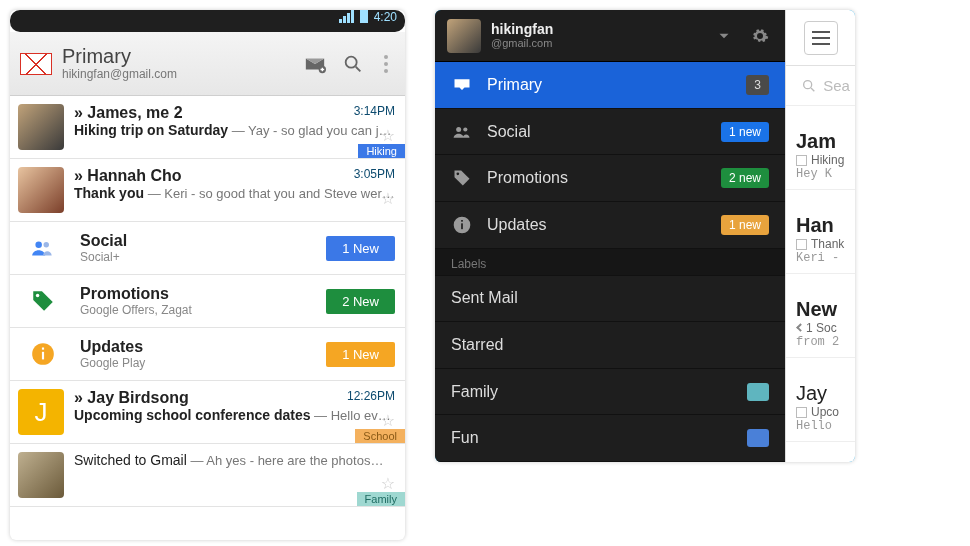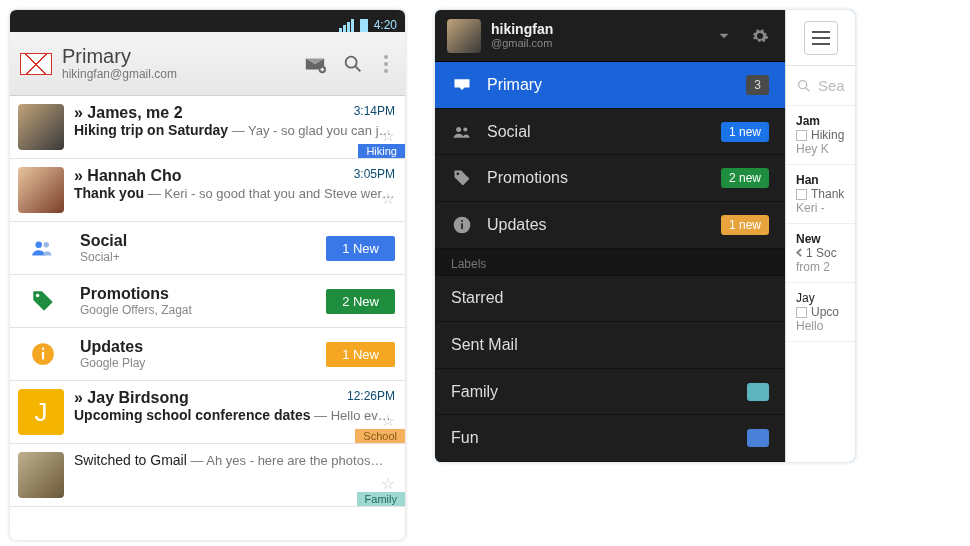--- a/index.html
+++ b/index.html
@@ -2,21 +2,21 @@
 <html><head>
 <meta charset="utf-8">
 <style>
   * { box-sizing: border-box; margin: 0; padding: 0; font-family: Arial, Helvetica, sans-serif; }
   body { background: #fff; width: 970px; height: 546px; overflow: hidden; position: relative; }
   .stage { display: flex; gap: 30px; padding: 10px 10px; }
 
   
   .phone-android { width: 395px; height: 530px; border-radius: 6px; overflow: hidden; box-shadow: 0 0 4px rgba(0,0,0,.2); display:flex; flex-direction:column; background:#fff; }
 
-  .status-bar { height: 22px; background: #1f1f1f; color:#9fe0ff; display:flex; justify-content:flex-end; align-items:flex-end; padding:0 8px; gap:6px; font-size:12px; }
+  .status-bar { height: 22px; background: #1f1f1f; color:#9fe0ff; display:flex; justify-content:flex-end; align-items:flex-start; padding:0 8px; gap:6px; font-size:12px;border-radius:10px; }
   .status-bar .sig { display:flex; align-items:flex-end; gap:1px; }
   .status-bar .sig span { width:3px; background:#9fe0ff; }
   .status-bar .sig span:nth-child(1){height:4px}
   .status-bar .sig span:nth-child(2){height:7px}
   .status-bar .sig span:nth-child(3){height:10px}
   .status-bar .sig span:nth-child(4){height:13px}
   .status-bar .batt { width:8px; height:13px; background:#9fe0ff; }
 
   .ab { height:64px; background: linear-gradient(#f4f4f4,#e7e7e7); border-bottom:1px solid #cfcfcf; display:flex; align-items:center; padding:0 10px; gap:10px; }
   .gm-logo { width:32px; height:22px; background:#fff; border:1px solid #d93025; position:relative; }
@@ -88,26 +88,26 @@
   .dbadge.or{background:#e8a33d;}
   .dhead{font-size:12px;color:#777;padding:8px 16px 4px;border-bottom:1px solid #111;background:#161616;}
   .dswatch{width:22px;height:18px;border-radius:3px;}
   .dswatch.teal{background:#5fb5bf;}
   .dswatch.bl{background:#4a80d8;}
 
   .peek{position:absolute;right:0;top:0;bottom:0;width:70px;background:#fff;border-left:1px solid #ddd;display:flex;flex-direction:column;overflow:hidden;}
   .peek-top{height:56px;display:flex;align-items:center;justify-content:center;border-bottom:1px solid #e0e0e0;}
   .hamb{width:34px;height:34px;border:1px solid #ccc;border-radius:4px;display:flex;flex-direction:column;align-items:center;justify-content:center;gap:4px;}
   .hamb span{width:18px;height:2px;background:#555;}
-  .peek-search{height:40px;display:flex;align-items:center;gap:6px;padding-left:10px;color:#bbb;font-size:15px;border-bottom:1px solid #eee;overflow:hidden;}
+  .peek-search{height:40px;display:flex;align-items:center;gap:6px;padding-left:10px;color:#bbb;font-size:15px;border-bottom:1px solid #eee;overflow:hidden;justify-content:center;}
   .peek-search svg{width:16px;height:16px;fill:#bbb;flex-shrink:0;}
   .prow{padding:8px 0 8px 10px;border-bottom:1px solid #eee;}
-  .prow .ps{font-size:12px;font-weight:bold;color:#222;white-space:nowrap;}
+  .prow .ps{font-size:20px;font-weight:bold;color:#222;white-space:nowrap;margin-top:16px;}
   .prow .pl{font-size:12px;color:#666;white-space:nowrap;}
-  .prow .pl2{font-size:12px;color:#999;white-space:nowrap;}
+  .prow .pl2{font-size:12px;color:#999;white-space:nowrap;font-family:Liberation Mono, monospace;}
   .prow.read .ps{font-weight:normal;}
   .pcb{display:inline-block;width:11px;height:11px;border:1px solid #bbb;margin-right:4px;vertical-align:middle;}
   .plt{display:inline-block;width:6px;height:6px;border-left:2px solid #888;border-bottom:2px solid #888;transform:rotate(45deg) translateY(-2px);margin-right:4px;}
 </style>
 </head>
 <body>
 
 <div class="stage">
 
   <div class="phone-android">
@@ -309,24 +309,24 @@
               <rect x="11" y="10" width="2" height="7" fill="#1e1e1e"></rect>
               <rect x="11" y="6" width="2" height="2" fill="#1e1e1e"></rect>
             </svg>
           </div>
         <span class="dlabel">Updates</span>
         <span class="dbadge or">1 new</span>
       </div>
 
       <div class="dhead">Labels</div>
       <div class="ditem">
+        <span class="dlabel">Sent Mail</span>
+      </div>
+      <div class="ditem">
         <span class="dlabel">Starred</span>
-      </div>
-      <div class="ditem">
-        <span class="dlabel">Sent Mail</span>
       </div>
       <div class="ditem">
         <span class="dlabel">Family</span>
         <span class="dswatch teal"></span>
       </div>
       <div class="ditem">
         <span class="dlabel">Fun</span>
         <span class="dswatch bl"></span>
       </div>
     </div>

